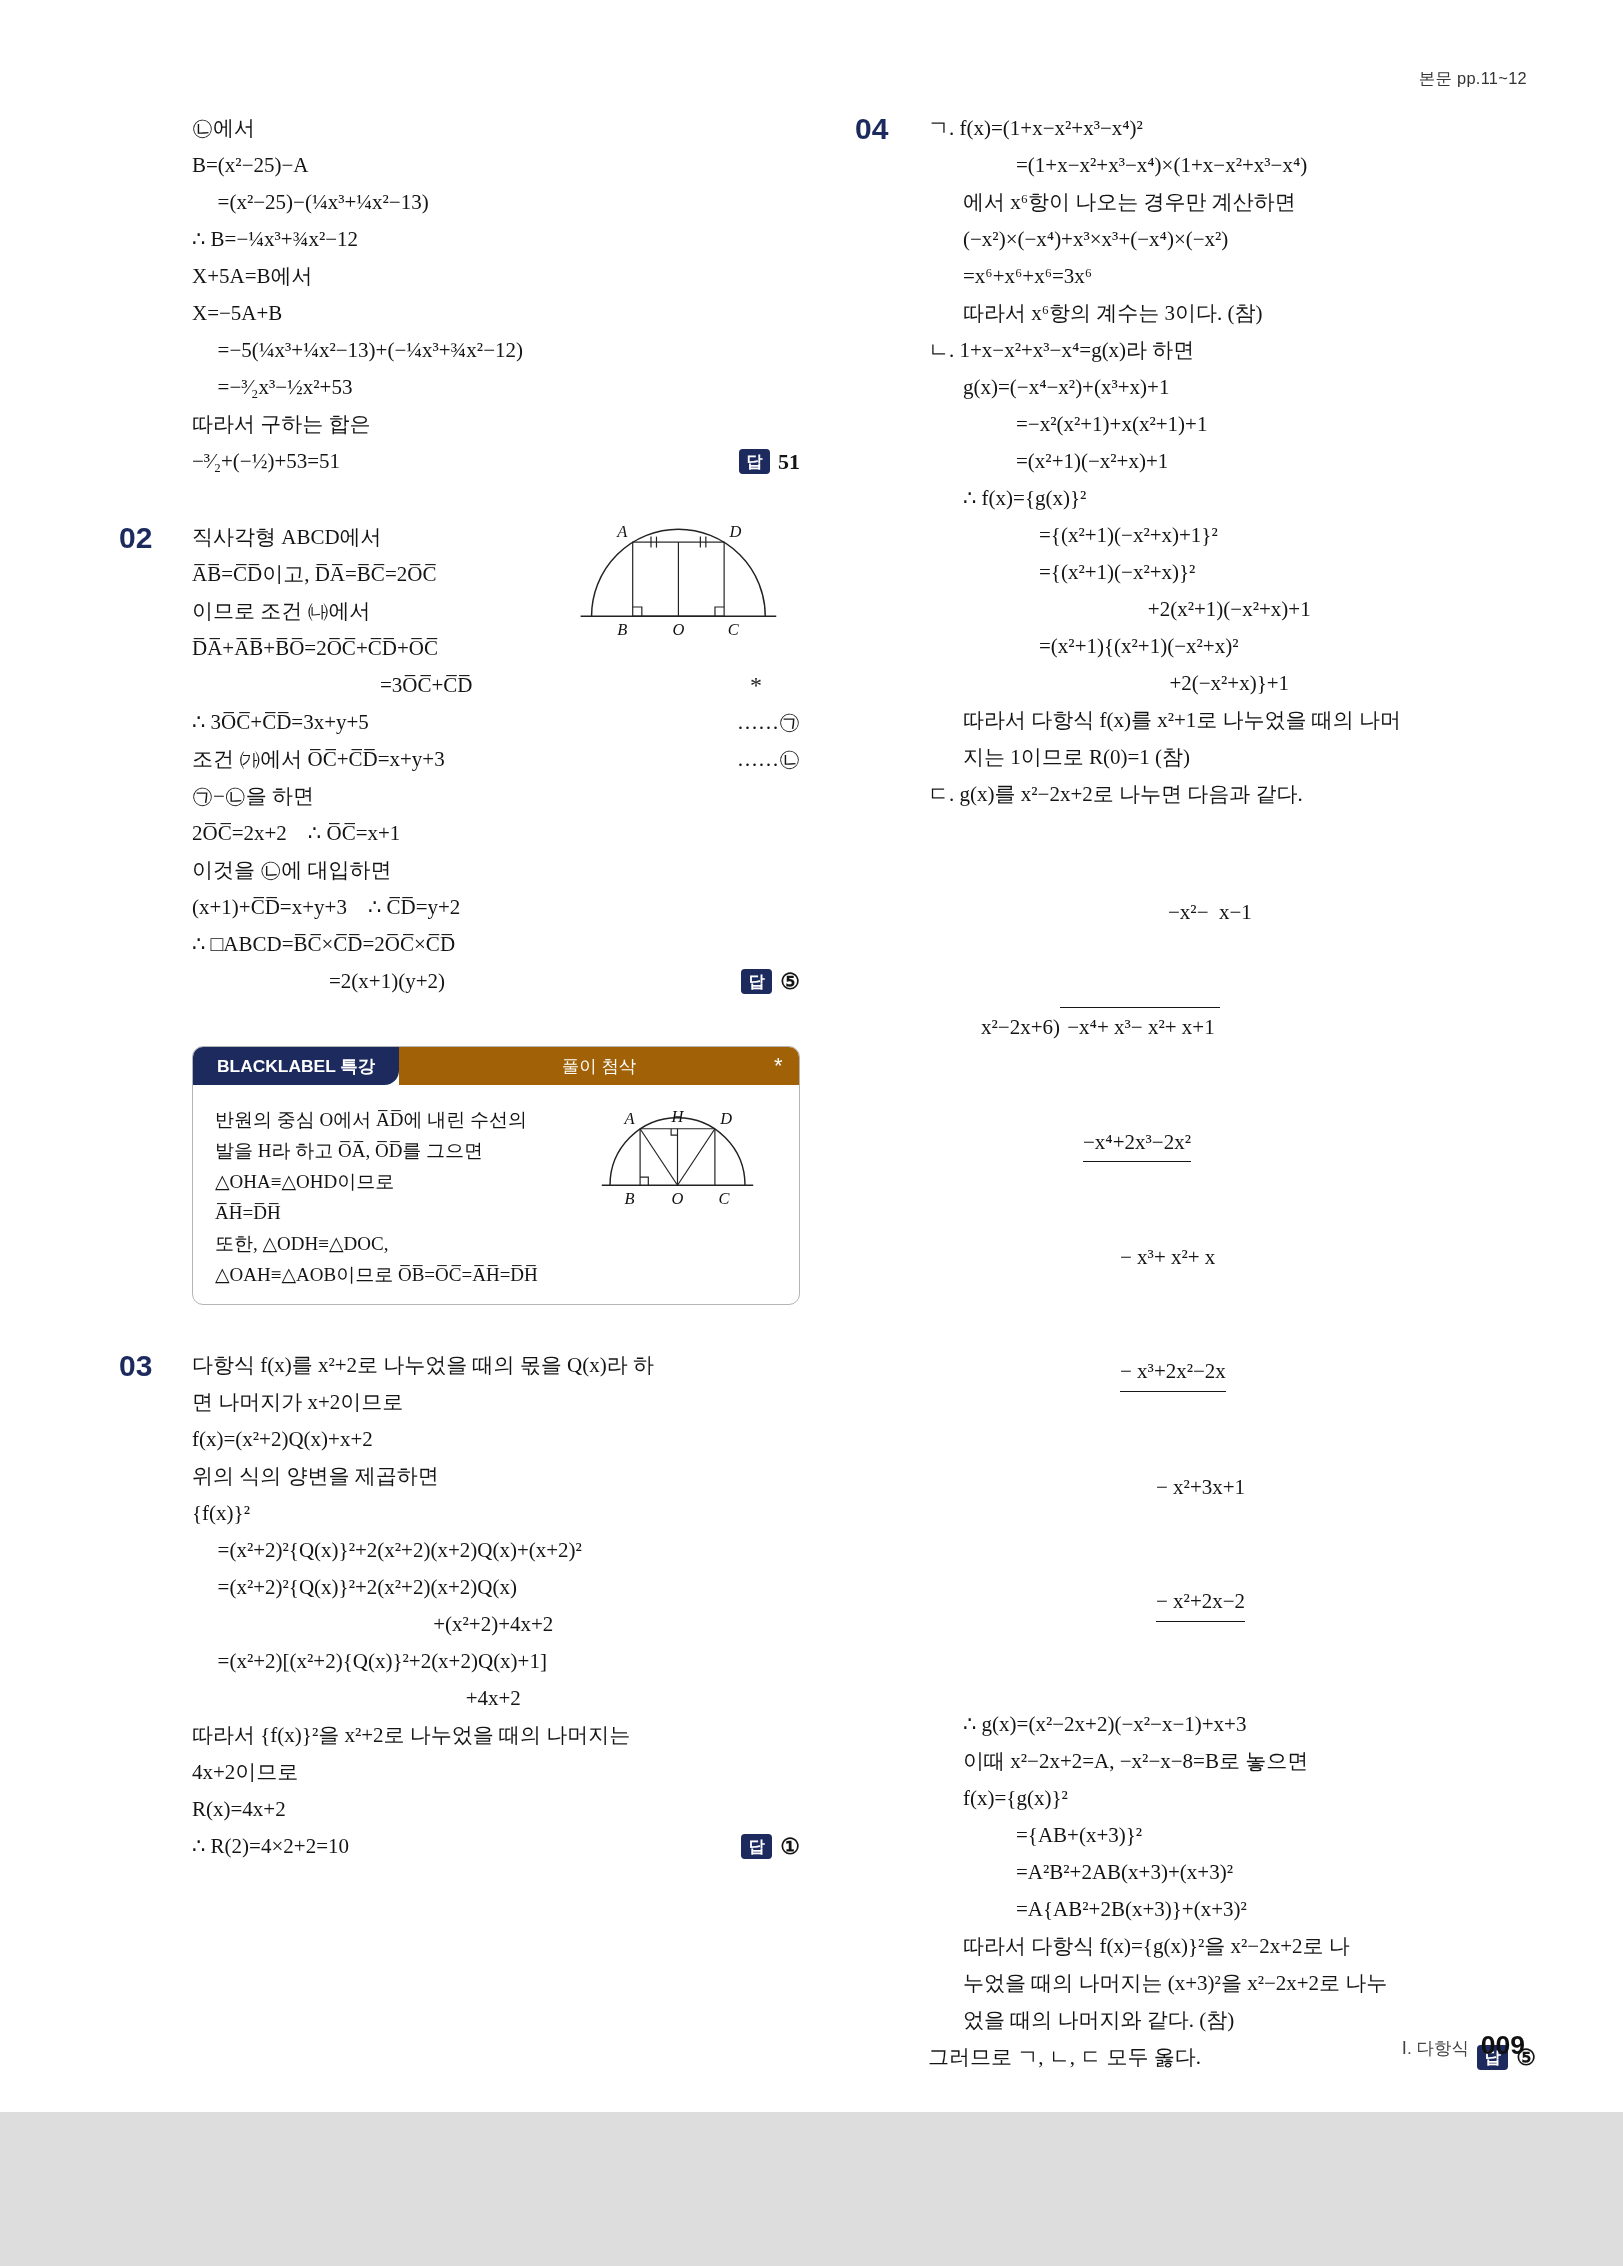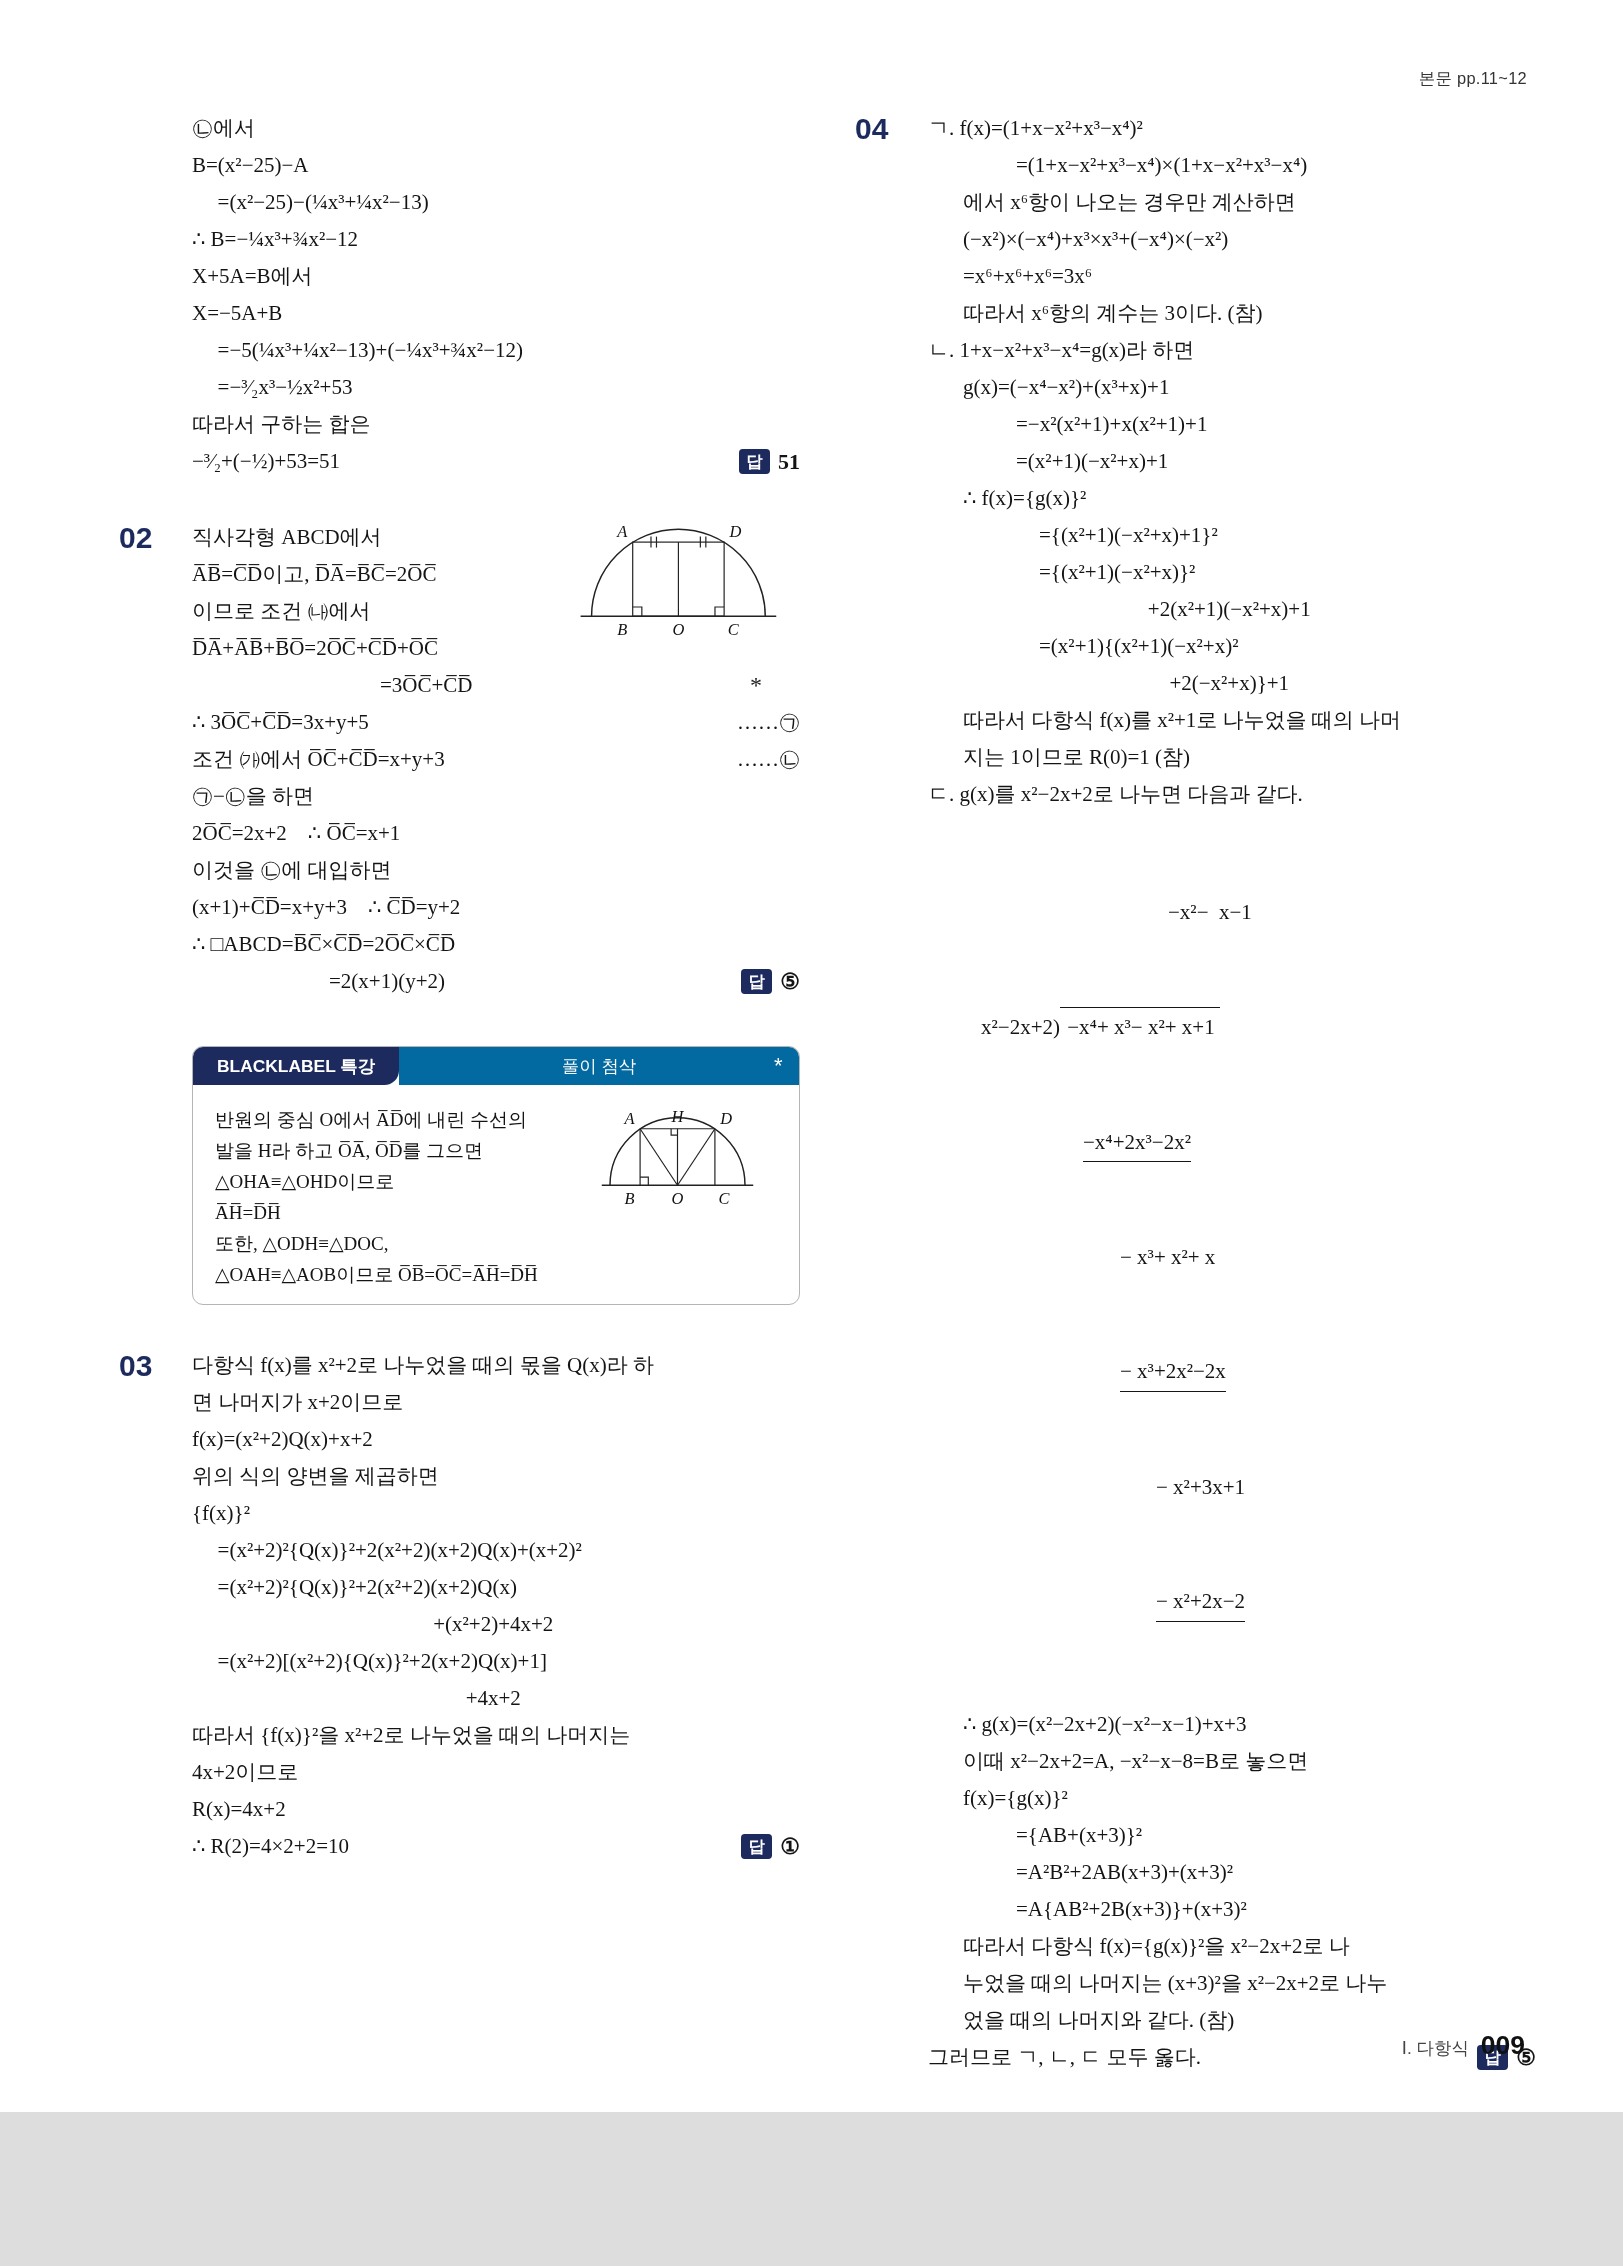--- a/index.html
+++ b/index.html
@@ -34,21 +34,21 @@
   .av{font-weight:700;font-size:22px}
   .fig{float:right;margin:1.8px 0 9.1px 12.8px}
   .figlab{font-size:18px;font-style:italic;font-family:"Liberation Serif",serif;fill:#111}
   svg .st{stroke:#222;stroke-width:1.6;fill:none}
   svg .st2{stroke:#222;stroke-width:1.3;fill:none}
   
   .box{border:1.4px solid #b5b5b5;border-radius:11px;margin:7.3px 0 3.7px 0;overflow:hidden;background:#fff}
   .boxhd{display:flex;height:38px}
   .t1{background:#1c2a5e;color:#fff;font-family:"Liberation Sans","DejaVu Sans",sans-serif;font-weight:700;
       font-size:17.4px;display:flex;align-items:center;padding:0 24px;border-bottom-right-radius:14.6px}
-  .t2{position:relative;flex:1;background:#0369a1;color:#fff;display:flex;align-items:center;justify-content:center;
+  .t2{position:relative;flex:1;background:#a16207;color:#fff;display:flex;align-items:center;justify-content:center;
       font-family:"Liberation Sans","DejaVu Sans",sans-serif;font-size:17.4px}
   .t2s{position:absolute;right:16.4px;top:5.5px;font-size:22px;color:#fff}
   .boxbody{padding:18.3px 20px 14.6px 22px}
   
   .dv{margin:3.7px 0 7.3px 53px;font-size:21px;line-height:38px;white-space:pre}
   .dl{display:block}
   .dvq{margin-left:187px;display:inline-block}
   .dvd{border-top:1.6px solid #161616;padding:0 5.5px 0.9px 7.3px;display:inline-block}
   .u{border-bottom:1.6px solid #161616;padding-bottom:0.9px}
   .ml1{margin-left:102px;display:inline-block}
@@ -211,21 +211,21 @@
           <div class="ln s2b">={(x²+1)(−x²+x)}²</div>
           <div class="ln r">+2(x²+1)(−x²+x)+1</div>
           <div class="ln s2b">=(x²+1){(x²+1)(−x²+x)²</div>
           <div class="ln r">+2(−x²+x)}+1</div>
           <div class="ln s1">따라서 다항식 f(x)를 x²+1로 나누었을 때의 나머</div>
           <div class="ln s1">지는 1이므로 R(0)=1 (참)</div>
           <div class="ln">ㄷ. g(x)를 x²−2x+2로 나누면 다음과 같다.</div>
 
           <div class="dv">
             <div class="dl"><span class="dvq">−x²−  x−1</span></div>
-            <div class="dl"><span class="dvs">x²−2x+2)</span><span class="dvd">−x⁴+ x³− x²+ x+1</span></div>
+            <div class="dl"><span class="dvs">x²−2x+6)</span><span class="dvd">−x⁴+ x³− x²+ x+1</span></div>
             <div class="dl"><span class="u ml1">−x⁴+2x³−2x²</span></div>
             <div class="dl"><span class="ml2">− x³+ x²+ x</span></div>
             <div class="dl"><span class="u ml2">− x³+2x²−2x</span></div>
             <div class="dl"><span class="ml3">− x²+3x+1</span></div>
             <div class="dl"><span class="u ml3">− x²+2x−2</span></div>
           </div>
 
           <div class="ln s1">∴ g(x)=(x²−2x+2)(−x²−x−1)+x+3</div>
           <div class="ln s1">이때 x²−2x+2=A, −x²−x−8=B로 놓으면</div>
           <div class="ln s1">f(x)={g(x)}²</div>

